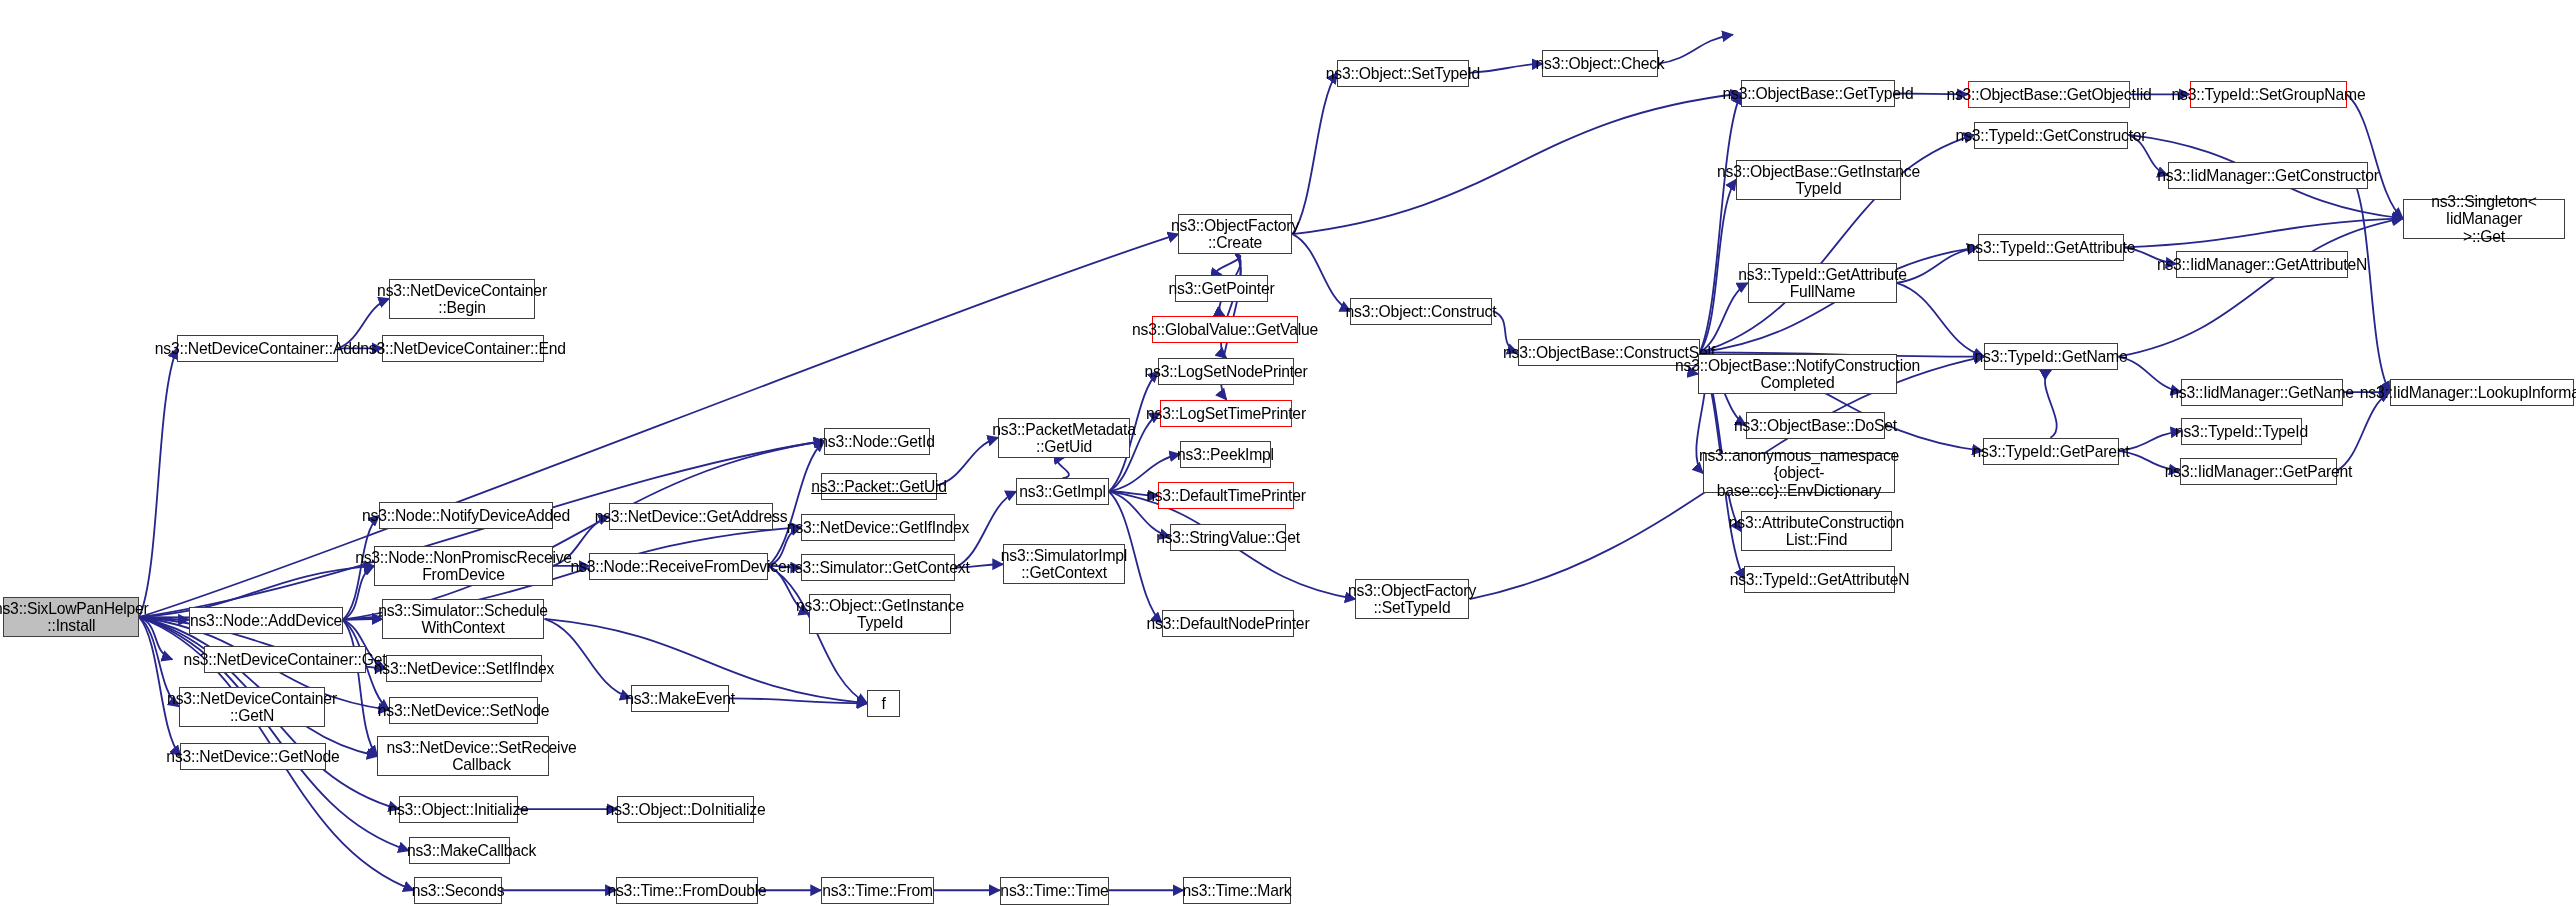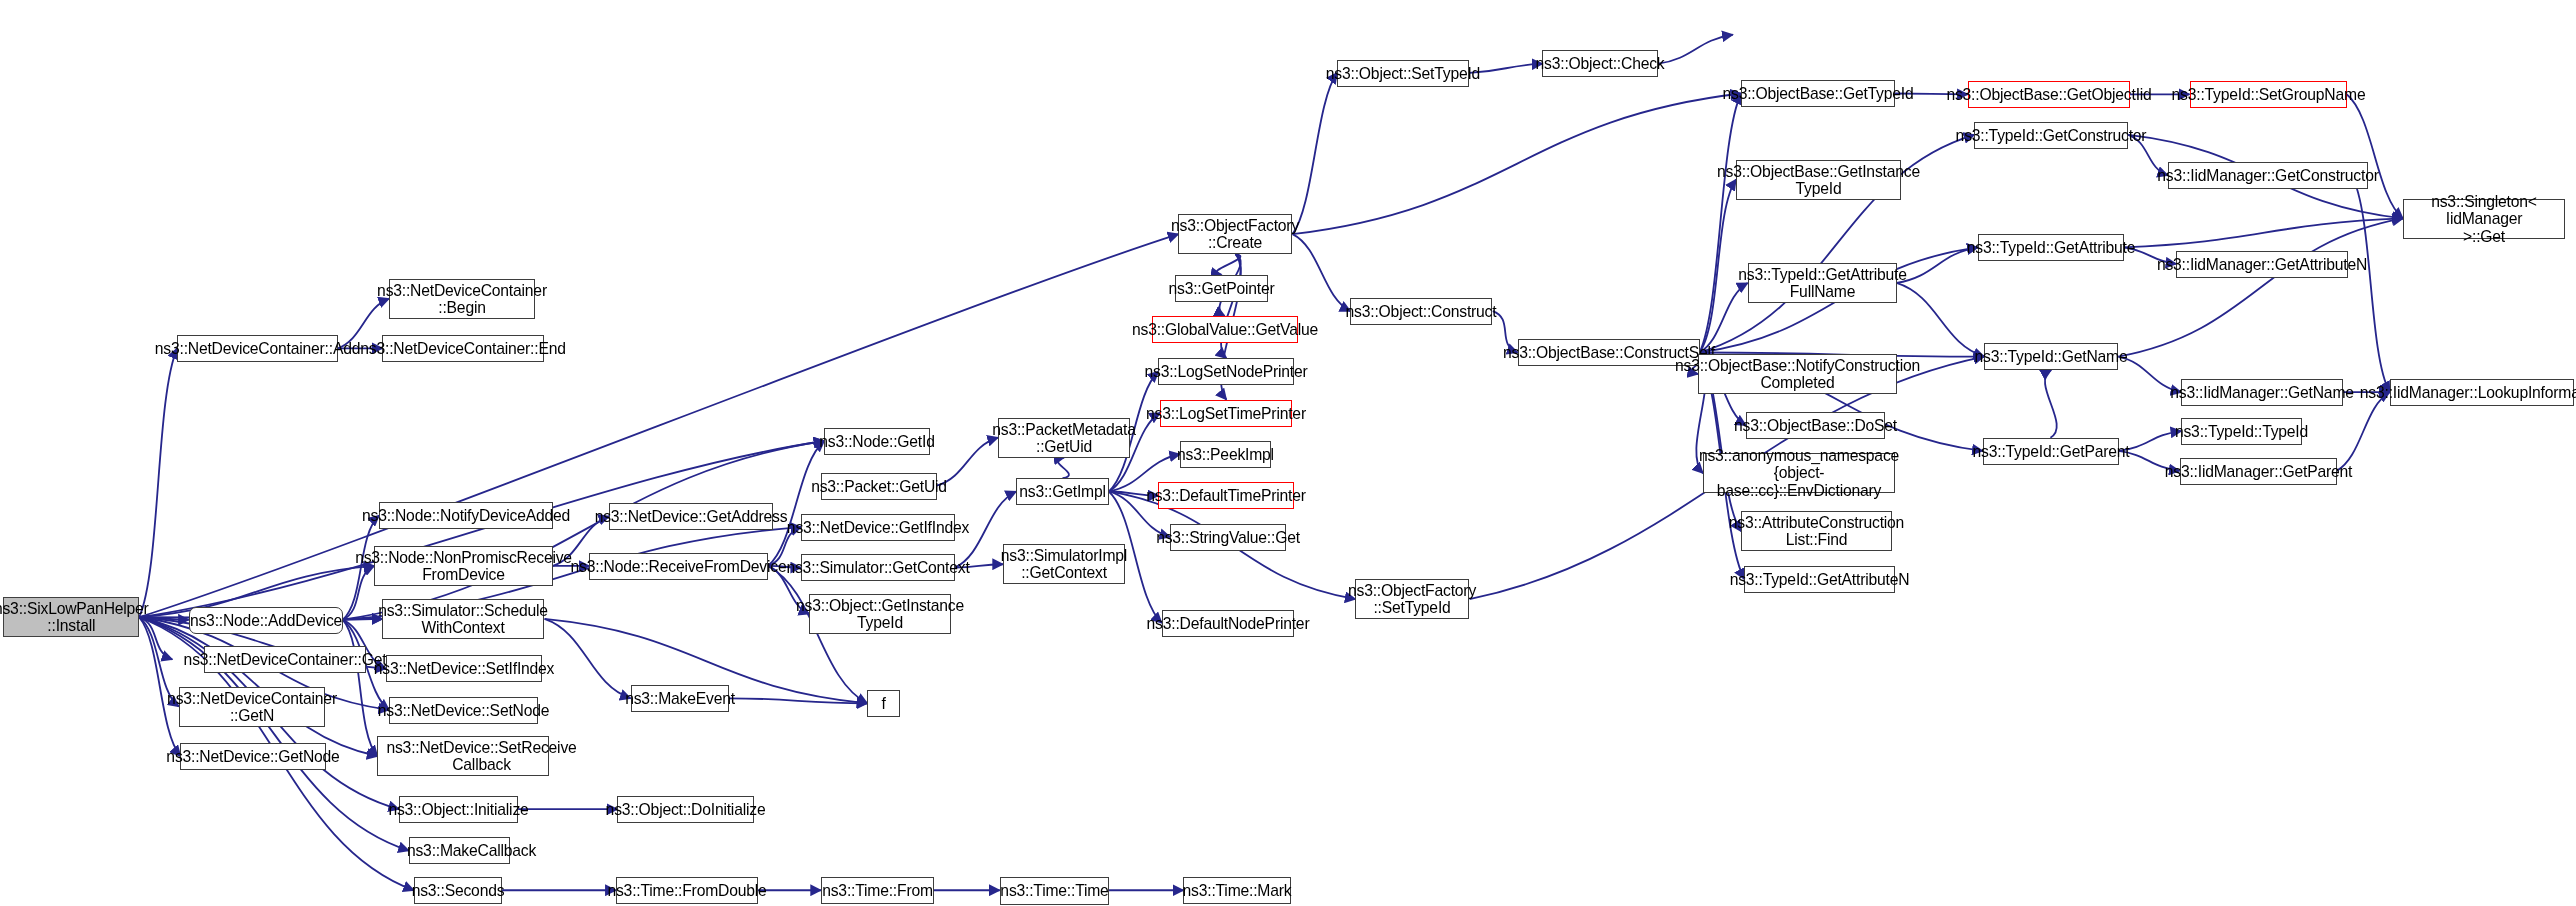--- a/index.html
+++ b/index.html
@@ -137,21 +137,21 @@
         <path d="M 2478 529 C 2504 514.24, 2453 461.76, 2479 447" marker-end="url(#arrow)"></path>
         <path d="M 2824 569 C 2854.72 551.9, 2857.28 491.1, 2888 474" marker-end="url(#arrow)"></path>
       </g>
   </svg>
 <div class="node root" style="left: 3.3px; top: 597px; width: 136px; height: 40px;"><span>ns3::SixLowPanHelper
 ::Install</span></div>
     <div class="node" style="left: 177px; top: 335px; width: 161px; height: 26.5px;"><span>ns3::NetDeviceContainer::Add</span></div>
     <div class="node" style="left: 389px; top: 279px; width: 146px; height: 40px;"><span>ns3::NetDeviceContainer
 ::Begin</span></div>
     <div class="node" style="left: 382px; top: 335px; width: 162px; height: 26.5px;"><span>ns3::NetDeviceContainer::End</span></div>
-    <div class="node" style="left: 189px; top: 607px; width: 154px; height: 26.5px; border-radius: 7px;"><span>ns3::Node::AddDevice</span></div>
+    <div class="node" style="left: 189px; top: 607px; width: 154px; height: 26.5px;"><span>ns3::Node::AddDevice</span></div>
     <div class="node" style="left: 172px; top: 646px; width: 162px; height: 26.5px; margin-left: 32px;"><span>ns3::NetDeviceContainer::Get</span></div>
     <div class="node" style="left: 179px; top: 687px; width: 146px; height: 40px;"><span>ns3::NetDeviceContainer
 ::GetN</span></div>
     <div class="node" style="left: 180px; top: 743px; width: 146px; height: 26.5px;"><span>ns3::NetDevice::GetNode</span></div>
     <div class="node" style="left: 379px; top: 502px; width: 174px; height: 26.5px;"><span>ns3::Node::NotifyDeviceAdded</span></div>
     <div class="node" style="left: 374px; top: 546px; width: 179px; height: 40px;"><span>ns3::Node::NonPromiscReceive
 FromDevice</span></div>
     <div class="node" style="left: 382px; top: 599px; width: 162px; height: 40px;"><span>ns3::Simulator::Schedule
 WithContext</span></div>
     <div class="node" style="left: 386px; top: 655px; width: 156px; height: 26.5px;"><span>ns3::NetDevice::SetIfIndex</span></div>
@@ -163,21 +163,21 @@
     <div class="node" style="left: 414px; top: 877px; width: 88px; height: 26.5px;"><span>ns3::Seconds</span></div>
     <div class="node" style="left: 617px; top: 796px; width: 137px; height: 26.5px;"><span>ns3::Object::DoInitialize</span></div>
     <div class="node" style="left: 616px; top: 877px; width: 142px; height: 26.5px;"><span>ns3::Time::FromDouble</span></div>
     <div class="node" style="left: 821px; top: 877px; width: 113px; height: 26.5px;"><span>ns3::Time::From</span></div>
     <div class="node" style="left: 1000px; top: 877px; width: 109px; height: 28px;"><span>ns3::Time::Time</span></div>
     <div class="node" style="left: 1183px; top: 877px; width: 108px; height: 26.5px;"><span>ns3::Time::Mark</span></div>
     <div class="node" style="left: 609px; top: 503px; width: 164px; height: 26.5px;"><span>ns3::NetDevice::GetAddress</span></div>
     <div class="node" style="left: 589px; top: 553px; width: 179px; height: 26.5px;"><span>ns3::Node::ReceiveFromDevice</span></div>
     <div class="node" style="left: 631px; top: 685px; width: 98px; height: 26.5px;"><span>ns3::MakeEvent</span></div>
     <div class="node" style="left: 824px; top: 428px; width: 106px; height: 26.5px;"><span>ns3::Node::GetId</span></div>
-    <div class="node" style="left: 821px; top: 473px; width: 116px; height: 26.5px;"><span>ns3::Packet::GetUid</span></div>
+    <div class="node" style="left: 821px; top: 473px; width: 116px; height: 26.5px; text-decoration: underline;"><span>ns3::Packet::GetUid</span></div>
     <div class="node" style="left: 801px; top: 514px; width: 154px; height: 26.5px;"><span>ns3::NetDevice::GetIfIndex</span></div>
     <div class="node" style="left: 801px; top: 554px; width: 154px; height: 26.5px;"><span>ns3::Simulator::GetContext</span></div>
     <div class="node" style="left: 809px; top: 594px; width: 142px; height: 40px;"><span>ns3::Object::GetInstance
 TypeId</span></div>
     <div class="node" style="left: 998px; top: 418px; width: 132px; height: 40px;"><span>ns3::PacketMetadata
 ::GetUid</span></div>
     <div class="node" style="left: 1016px; top: 478px; width: 93px; height: 26.5px;"><span>ns3::GetImpl</span></div>
     <div class="node" style="left: 1003px; top: 544px; width: 122px; height: 40px;"><span>ns3::SimulatorImpl
 ::GetContext</span></div>
     <div class="node" style="left: 1178px; top: 214px; width: 114px; height: 40px;"><span>ns3::ObjectFactory

